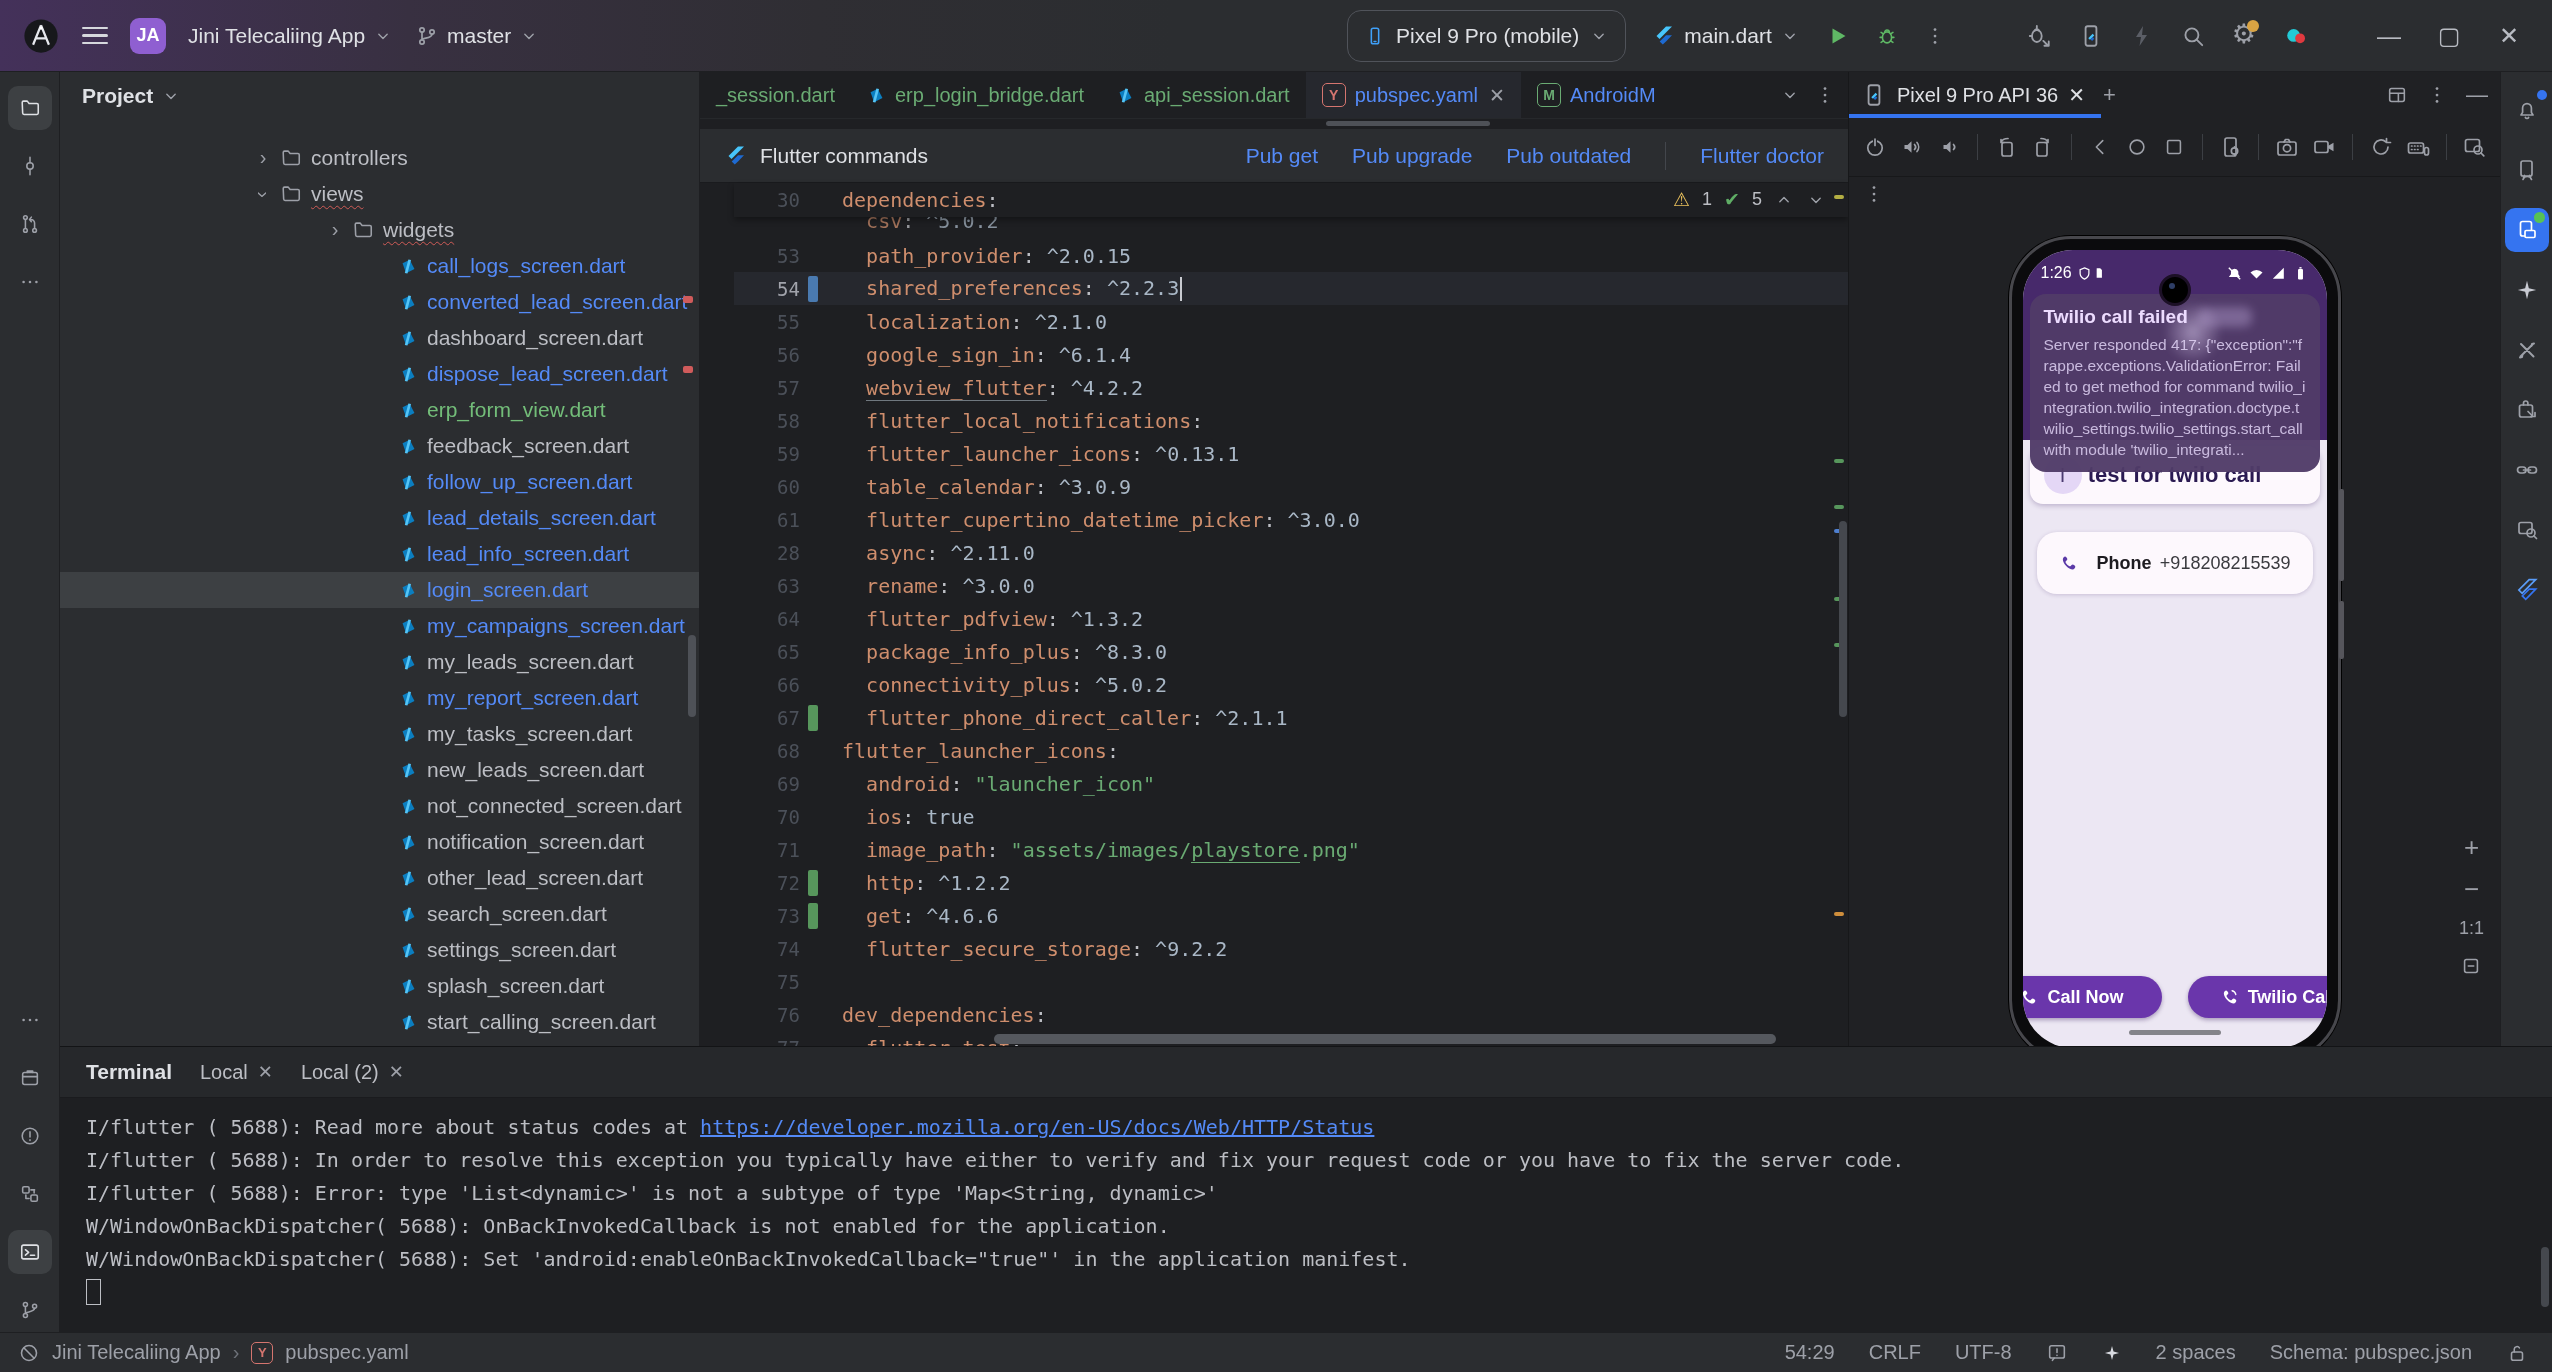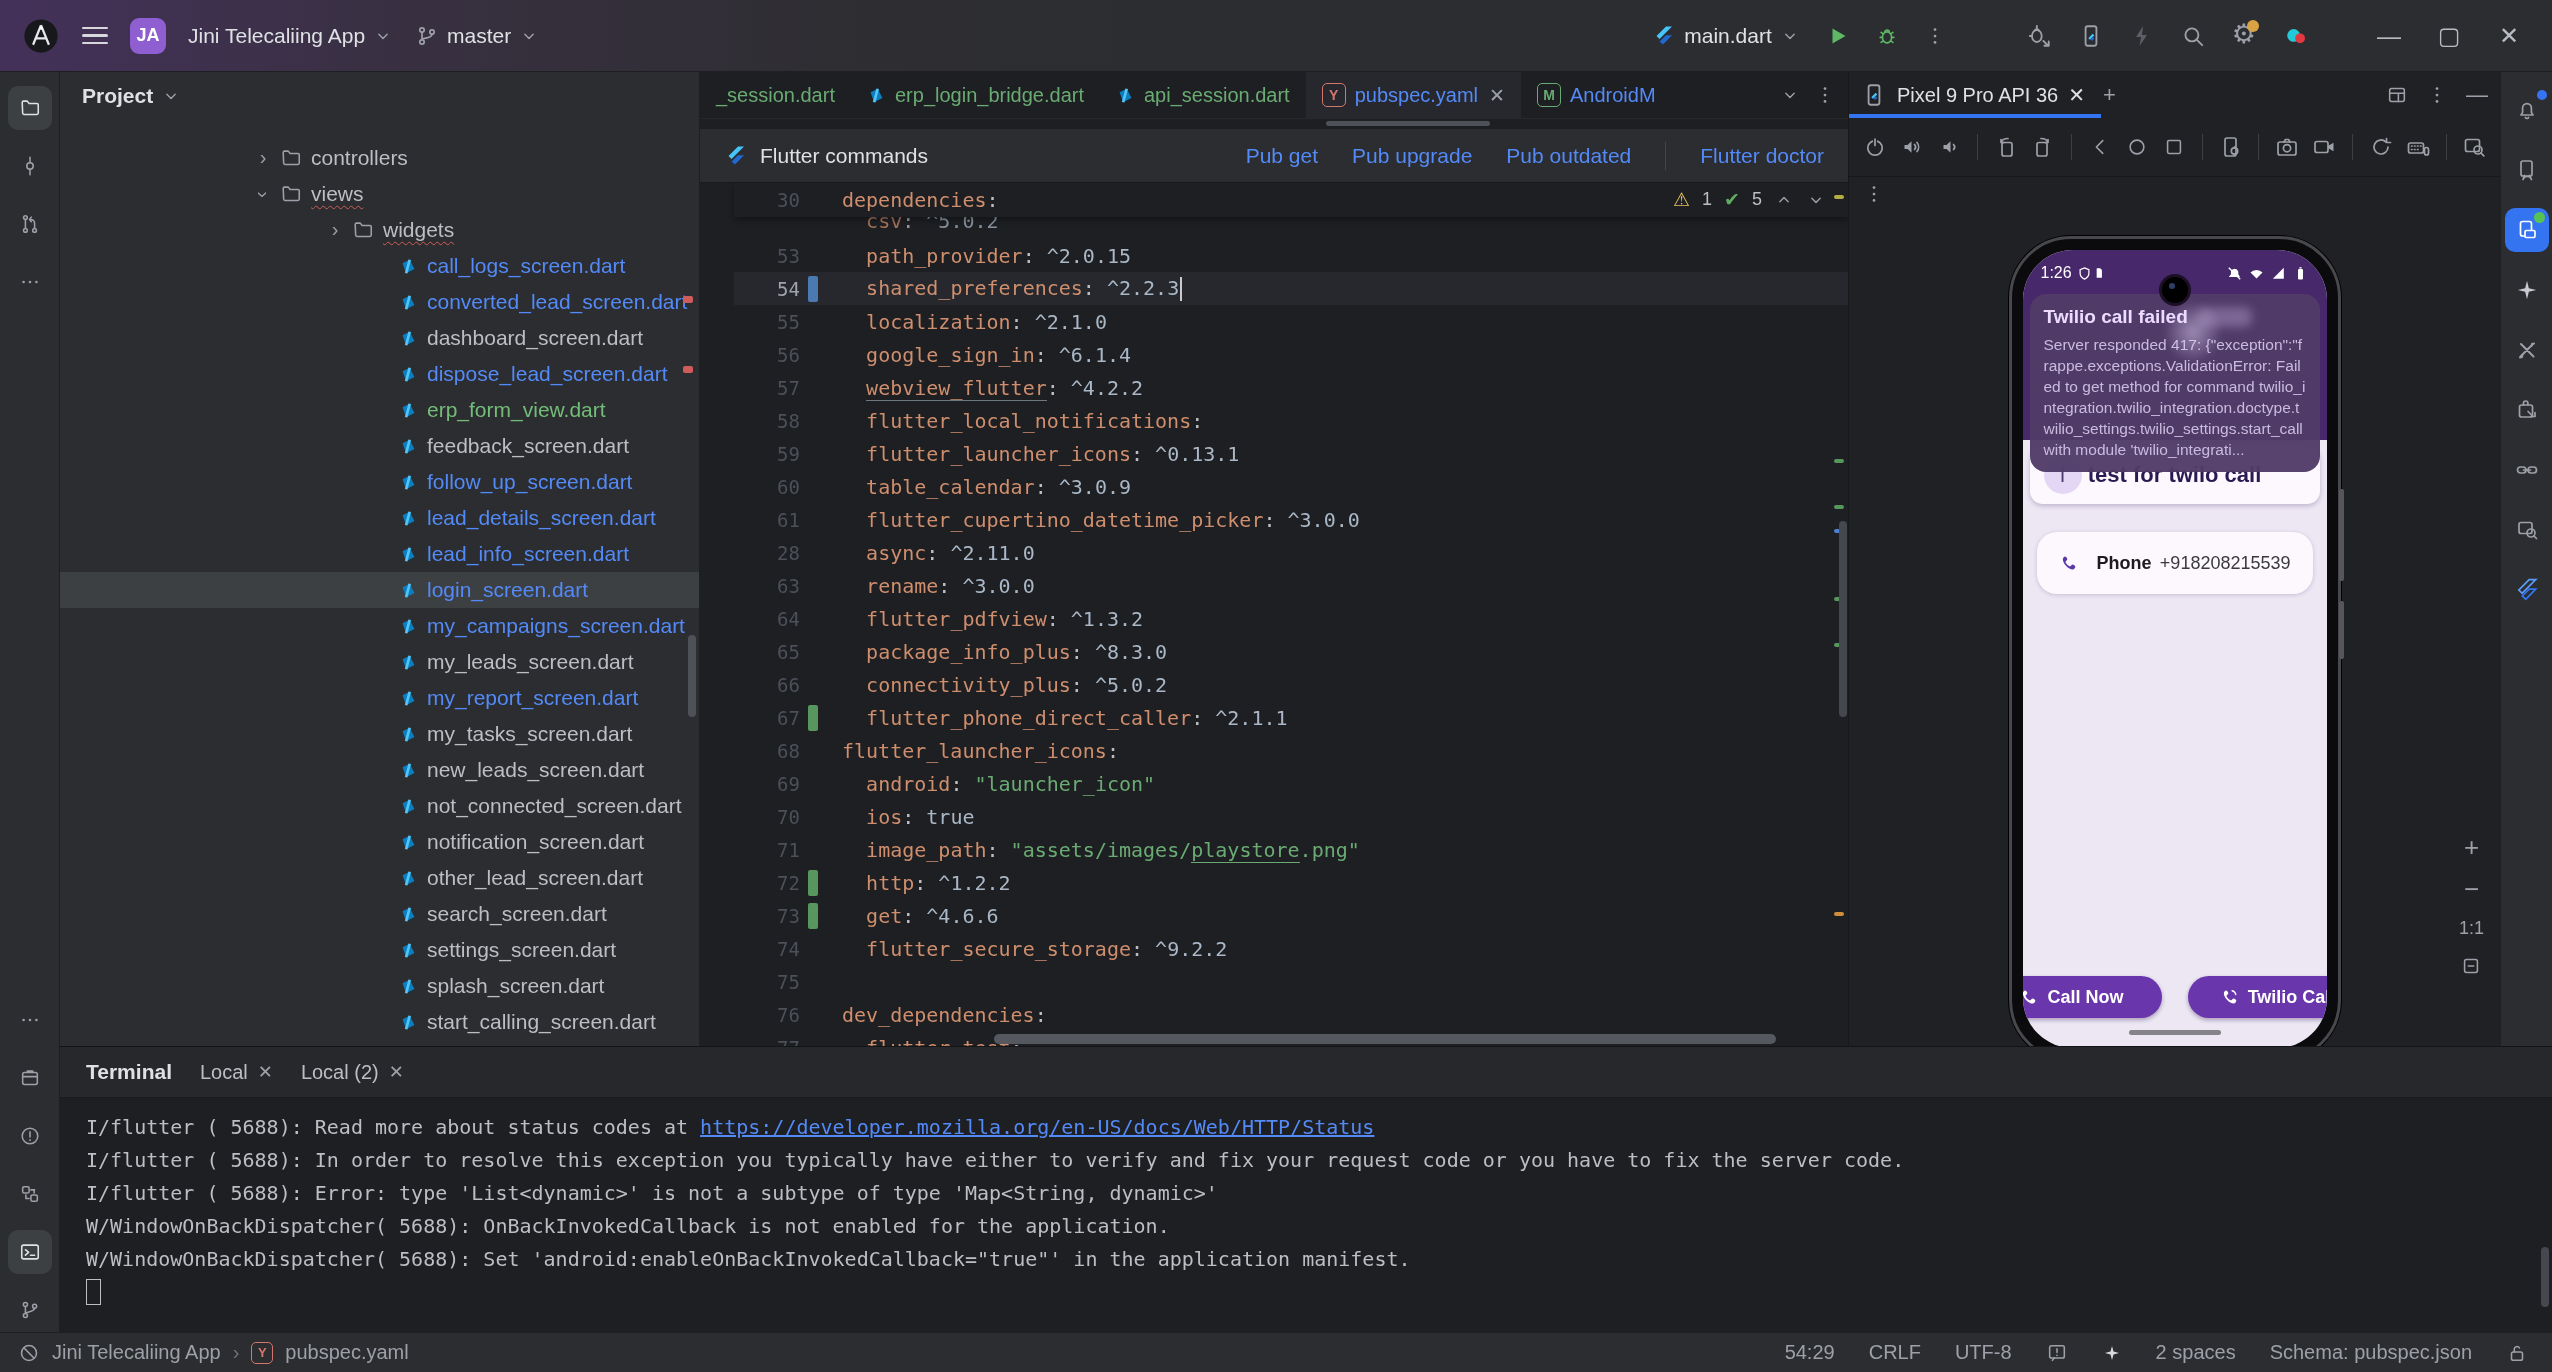--- a/index.html
+++ b/index.html
@@ -202,20 +202,34 @@
           </span>
         <span>master</span>
         <span class="ic dim" id="chev2">
             <svg width="20" height="20" viewBox="0 0 24 24" fill="none" stroke="currentColor" stroke-width="1.7" stroke-linecap="round" stroke-linejoin="round">
               <path d="M7 10l5 5 5-5"></path>
             </svg>
           </span>
       </span>
     </div>
     <div class="tb-right">
+      <span class="device-pill">
+        <span class="ic" style="color:#3fa0f8" id="pillphone">
+            <svg width="22" height="22" viewBox="0 0 24 24" fill="none" stroke="currentColor" stroke-width="1.7" stroke-linecap="round" stroke-linejoin="round">
+              <rect x="8" y="3.5" width="8" height="17" rx="2"></rect>
+              <path d="M11 18h2"></path>
+            </svg>
+          </span>
+        <span>Pixel 9 Pro (mobile)</span>
+        <span class="ic dim" id="chev3">
+            <svg width="20" height="20" viewBox="0 0 24 24" fill="none" stroke="currentColor" stroke-width="1.7" stroke-linecap="round" stroke-linejoin="round">
+              <path d="M7 10l5 5 5-5"></path>
+            </svg>
+          </span>
+      </span>
       <span class="runcfg">
         <span class="ic" id="flut1">
             <svg width="24" height="24" viewBox="0 0 24 24">
               <path d="M14 2.5L4.5 12l3 3L20 2.5z" fill="#47c5fb"></path>
               <path d="M14 11.2l-6.3 6.3 3.1 3.1 3.2-3.2 6-6.2z" fill="#1e6ad1"></path>
             </svg>
           </span>
         <span>main.dart</span>
         <span class="ic dim" id="chev4">
             <svg width="20" height="20" viewBox="0 0 24 24" fill="none" stroke="currentColor" stroke-width="1.7" stroke-linecap="round" stroke-linejoin="round">

